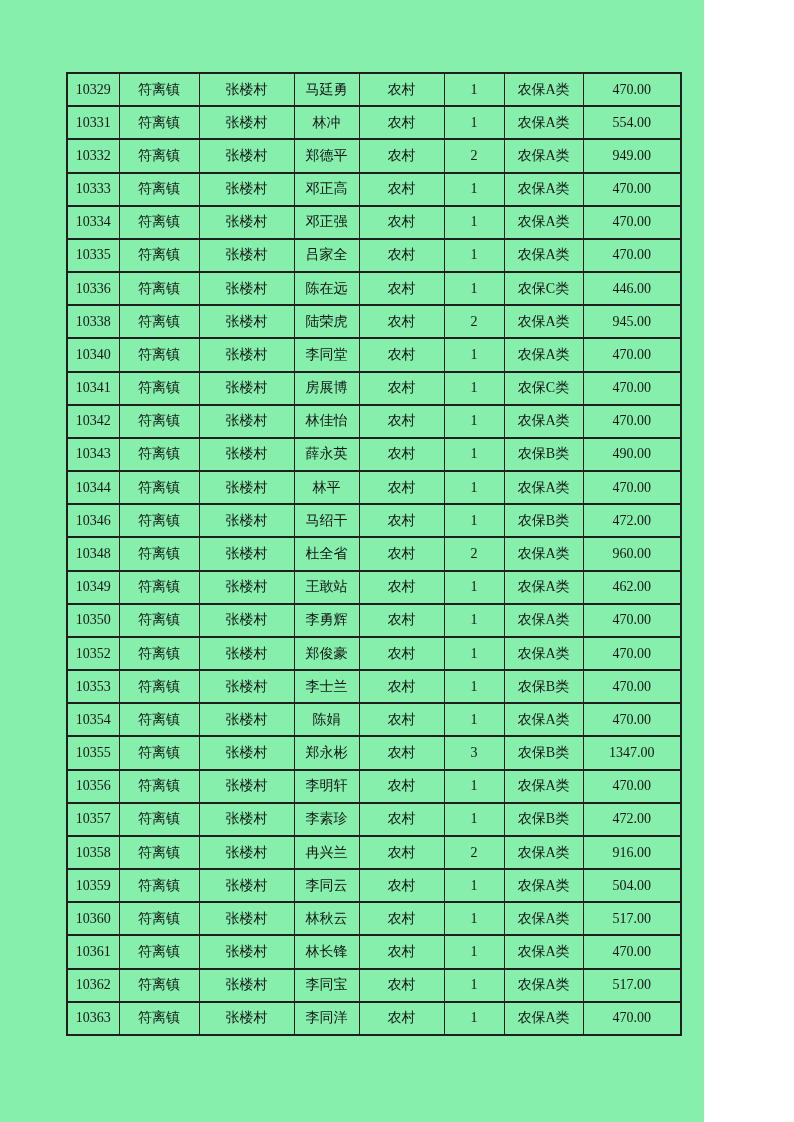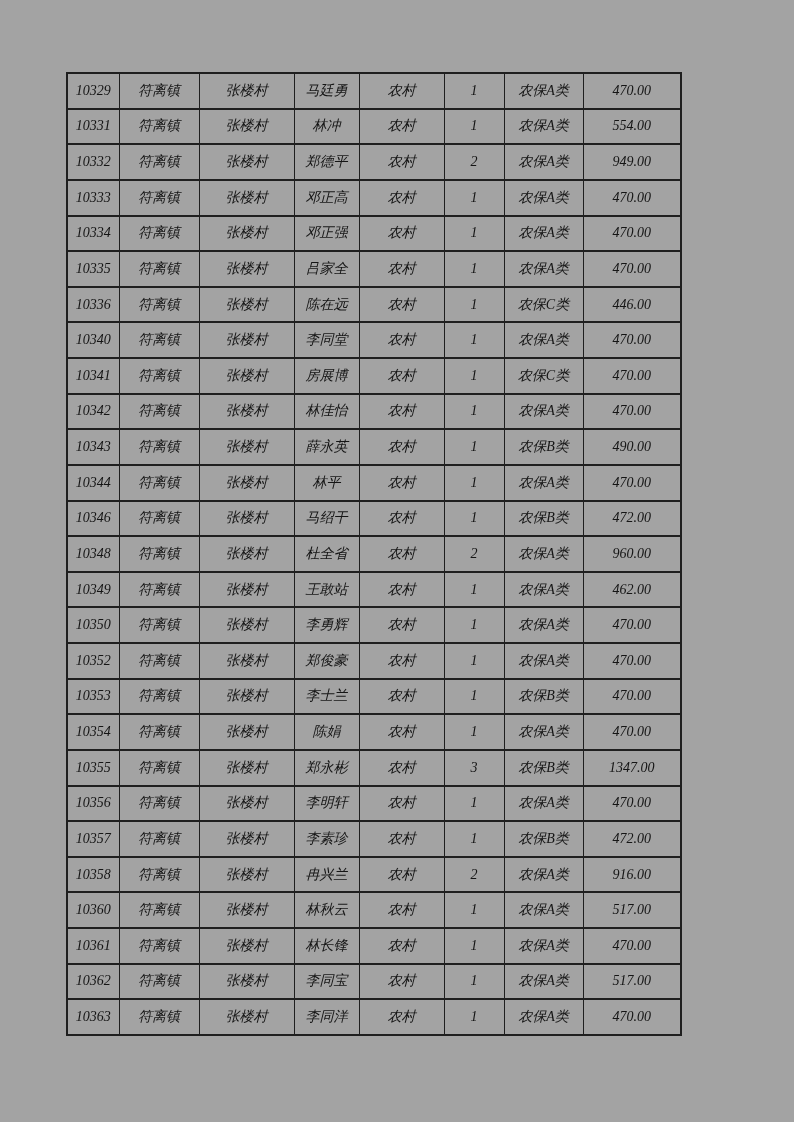--- a/index.html
+++ b/index.html
@@ -2,25 +2,24 @@
 <html><head>
 <meta charset="utf-8">
 <style>
   html, body {
     margin: 0;
     padding: 0;
     background: #ffffff;
   }
   .page {
     position: relative;
-    width: 794px;
+    width: 704px;
     height: 1122px;
-    background: #a3a3a3;
+    background: #86efac;
     overflow: hidden;
-    font-style: italic;
   }
   .sheet {
     position: absolute;
     left: 66px;
     top: 72px;
   }
   table.grid {
     border-collapse: collapse;
     table-layout: fixed;
     width: 614px;
@@ -124,20 +123,30 @@
             <td>10336</td>
             <td>符离镇</td>
             <td>张楼村</td>
             <td>陈在远</td>
             <td>农村</td>
             <td>1</td>
             <td>农保C类</td>
             <td>446.00</td>
           </tr>
           <tr>
+            <td>10338</td>
+            <td>符离镇</td>
+            <td>张楼村</td>
+            <td>陆荣虎</td>
+            <td>农村</td>
+            <td>2</td>
+            <td>农保A类</td>
+            <td>945.00</td>
+          </tr>
+          <tr>
             <td>10340</td>
             <td>符离镇</td>
             <td>张楼村</td>
             <td>李同堂</td>
             <td>农村</td>
             <td>1</td>
             <td>农保A类</td>
             <td>470.00</td>
           </tr>
           <tr>
@@ -282,20 +291,30 @@
           </tr>
           <tr>
             <td>10358</td>
             <td>符离镇</td>
             <td>张楼村</td>
             <td>冉兴兰</td>
             <td>农村</td>
             <td>2</td>
             <td>农保A类</td>
             <td>916.00</td>
+          </tr>
+          <tr>
+            <td>10359</td>
+            <td>符离镇</td>
+            <td>张楼村</td>
+            <td>李同云</td>
+            <td>农村</td>
+            <td>1</td>
+            <td>农保A类</td>
+            <td>504.00</td>
           </tr>
           <tr>
             <td>10360</td>
             <td>符离镇</td>
             <td>张楼村</td>
             <td>林秋云</td>
             <td>农村</td>
             <td>1</td>
             <td>农保A类</td>
             <td>517.00</td>

